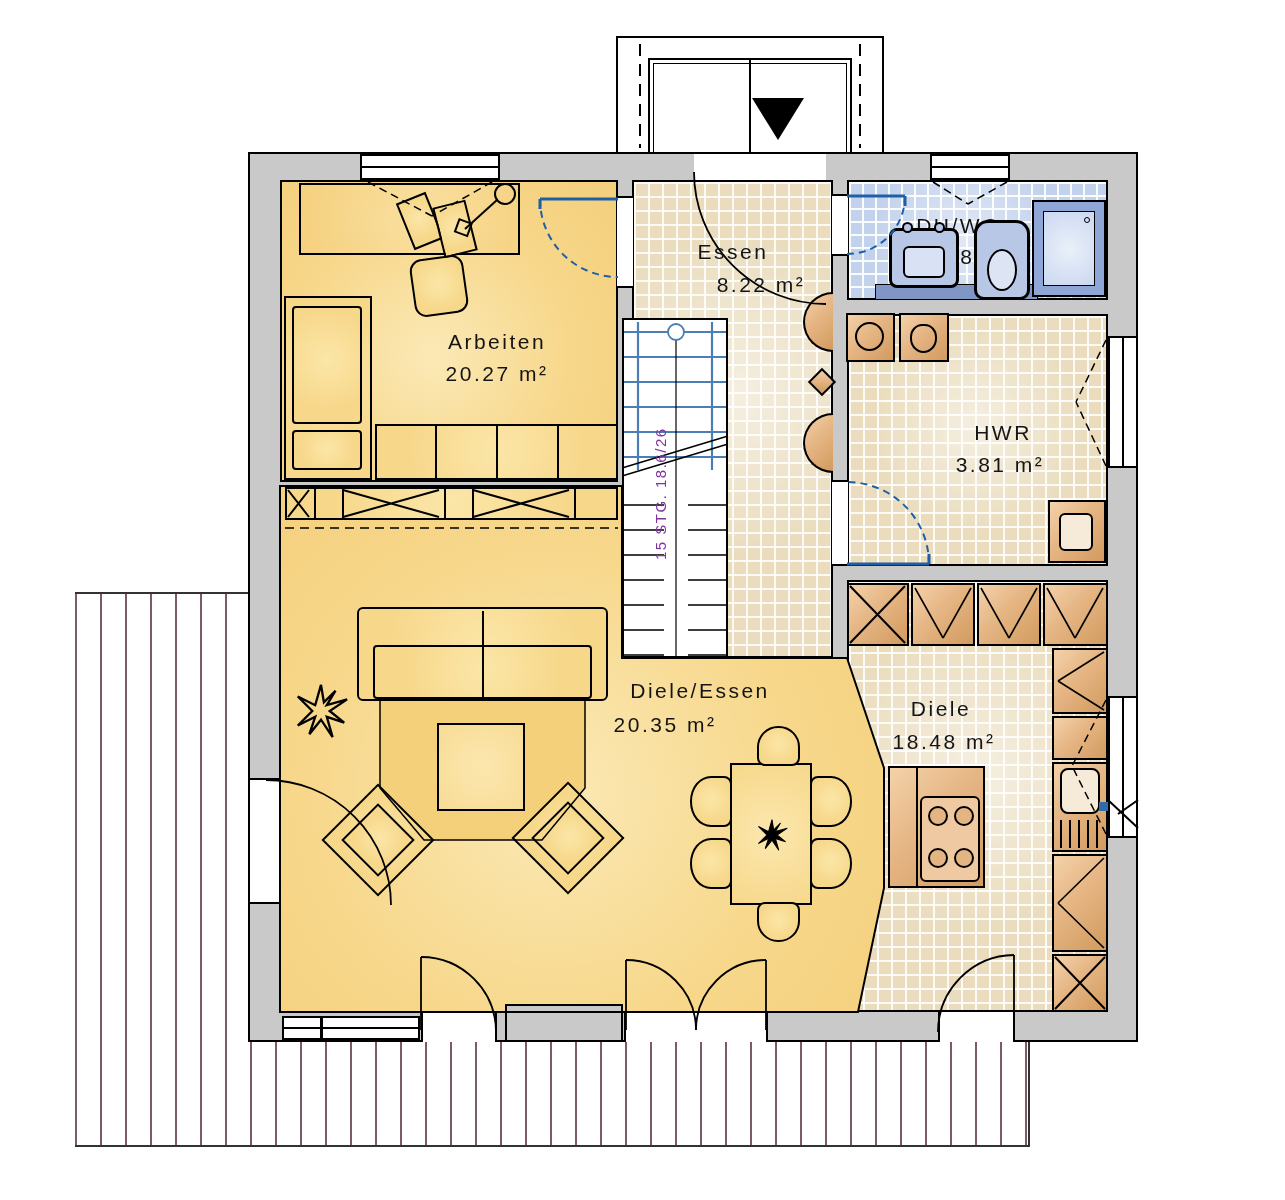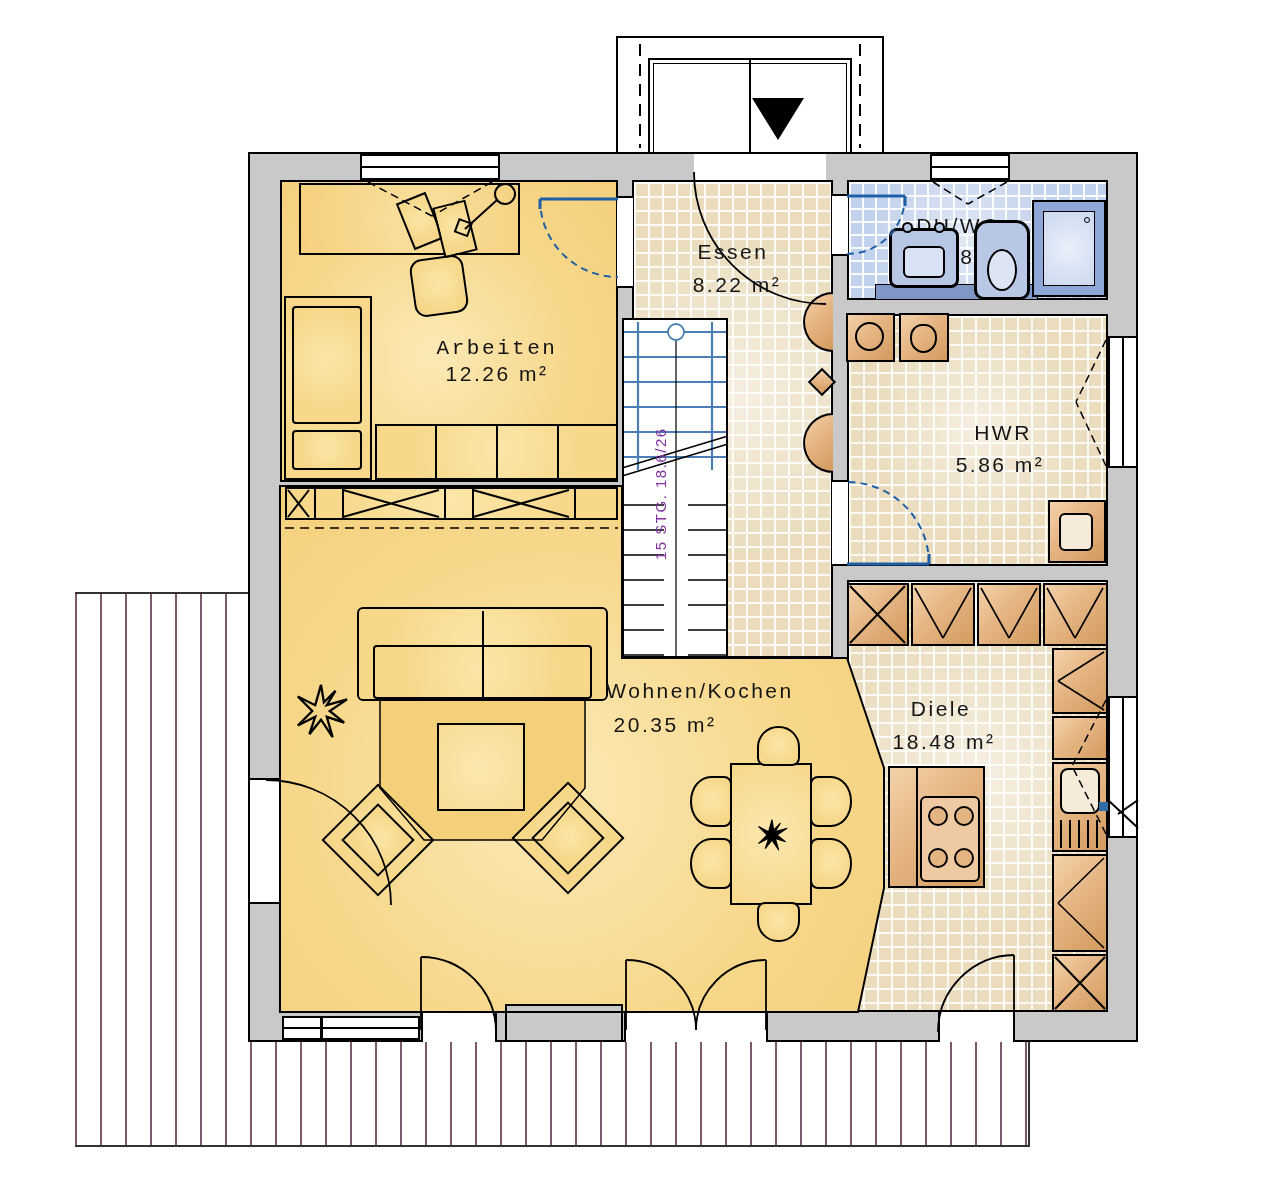--- a/index.html
+++ b/index.html
@@ -283,25 +283,25 @@
       <path d="M622,476 L728,444 M622,468 L728,436"></path>
     </g>
     <g stroke="#000" stroke-width="1.5" fill="none">
       <path d="M624,505 H664 M688,505 H726 M624,530 H664 M688,530 H726 M624,555 H664 M688,555 H726
                M624,580 H664 M688,580 H726 M624,605 H664 M688,605 H726 M624,630 H664 M688,630 H726 M624,655 H664 M688,655 H726"></path>
       <path d="M676,326 V656" stroke-width="1.2"></path>
     </g>
     <circle cx="676" cy="332" r="8" fill="#fff" stroke="#4A7EB5" stroke-width="1.8"></circle>
   </svg>
 
-  <div class="lbl" style="left:497px;top:337px;font-family:Liberation Mono, monospace;">Arbeiten</div>
-  <div class="lbl" style="left:497px;top:362px;">12.26 m²</div>
+  <div class="lbl" style="left:497px;top:330px;">Arbeiten</div>
+  <div class="lbl" style="left:497px;top:362px;">20.27 m²</div>
   <div class="lbl" style="left:733px;top:240px;">Essen</div>
-  <div class="lbl" style="left:737px;top:273px;">8.22 m²</div>
+  <div class="lbl" style="left:761px;top:273px;">8.22 m²</div>
   <div class="lbl" style="left:1003px;top:421px;">HWR</div>
-  <div class="lbl" style="left:1000px;top:453px;">5.86 m²</div>
-  <div class="lbl" style="left:700px;top:679px;">Wohnen/Kochen</div>
+  <div class="lbl" style="left:1000px;top:453px;">3.81 m²</div>
+  <div class="lbl" style="left:700px;top:679px;">Diele/Essen</div>
   <div class="lbl" style="left:665px;top:713px;">20.35 m²</div>
   <div class="lbl" style="left:941px;top:697px;">Diele</div>
   <div class="lbl" style="left:944px;top:730px;">18.48 m²</div>
   <div class="stair-lbl" style="left:652px;top:560px;">15 STG. 18.6/26</div>
 
 </div>
 
 </body></html>

